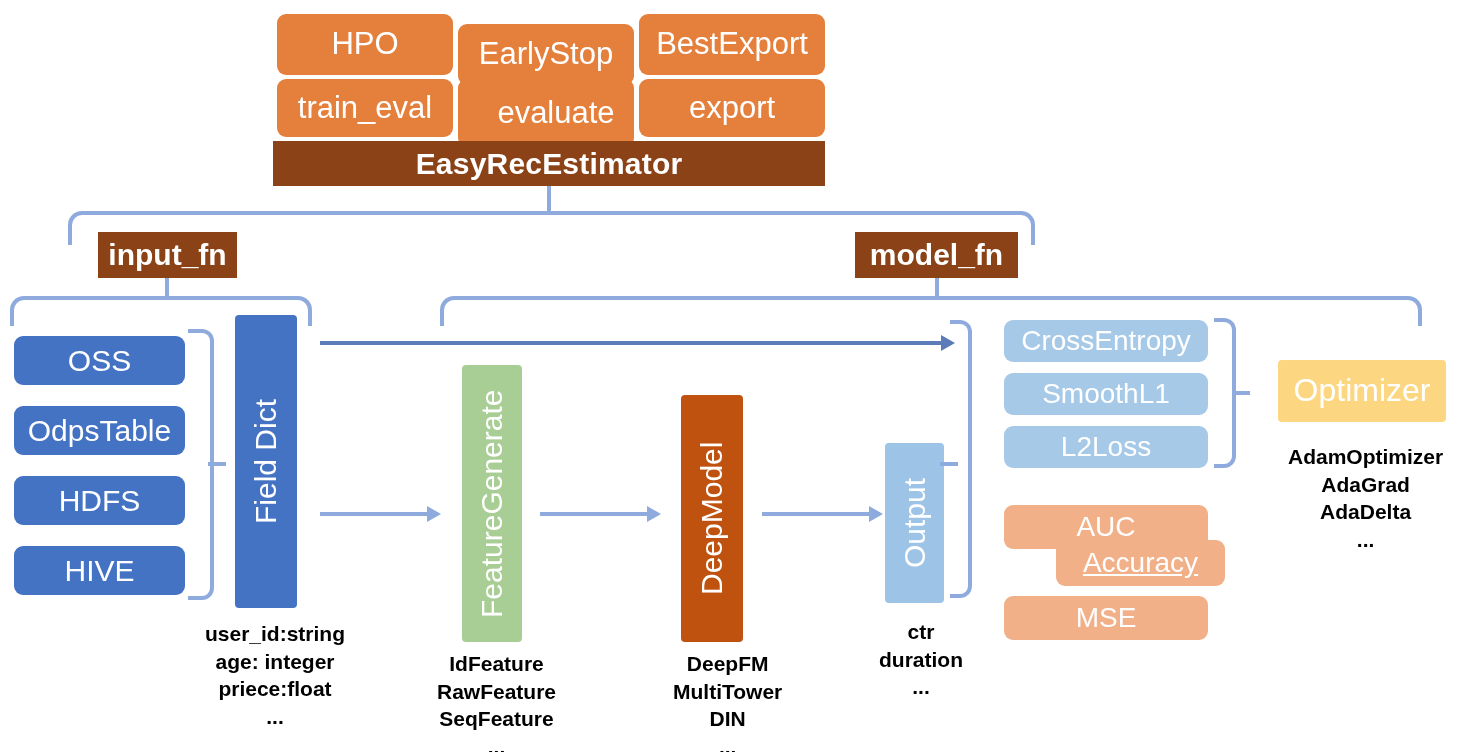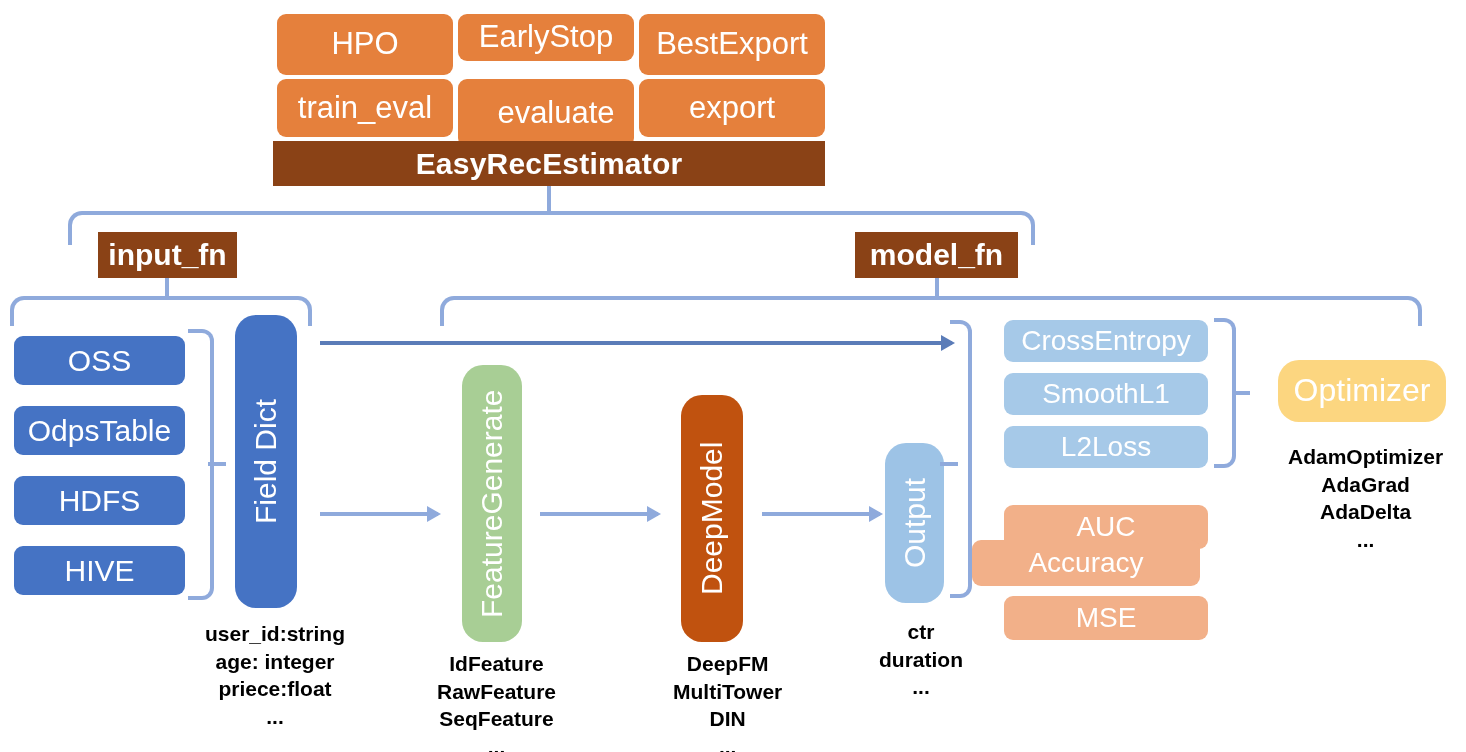--- a/index.html
+++ b/index.html
@@ -21,21 +21,21 @@
     box-sizing:border-box;
     display:flex;
     align-items:center;
     justify-content:center;
     color:#ffffff;
     text-align:center;
     line-height:1.05;
     white-space:nowrap;
   }
   .rnd{ border-radius:9px; }
-  .rnd-lg{ border-radius:21px; }
+  .rnd-lg{ border-radius:4px; }
 
   
   .op{ background:#E5803C; font-size:31px; font-weight:400; }
   
   .brown-bar{ background:#8A4216; font-size:30px; font-weight:700; letter-spacing:.2px;}
   
   .brown-lab{ background:#8A4216; font-size:30px; font-weight:700; }
   
   .blue{ background:#4573C4; font-size:30px; font-weight:400; }
   
@@ -99,21 +99,21 @@
   }
   .arrow-dark{ background:#5B7CB8; }
   .arrow-dark:after{ border-left-color:#5B7CB8; }
 </style>
 </head>
 <body>
 
 <div id="canvas">
 
   <div class="box rnd op" style="left:277px;top:14px;width:176px;height:61px;">HPO</div>
-  <div class="box rnd op" style="left:458px;top:14px;width:176px;height:47px;">EarlyStop</div>
+  <div class="box rnd op" style="left:458px;top:24px;width:176px;height:61px;">EarlyStop</div>
   <div class="box rnd op" style="left:639px;top:14px;width:186px;height:61px;">BestExport</div>
 
   <div class="box rnd op" style="left:277px;top:79px;width:176px;height:58px;">train_eval</div>
   <div class="box rnd op" style="left:458px;top:79px;width:176px;height:68px;padding-left:20px;">evaluate</div>
   <div class="box rnd op" style="left:639px;top:79px;width:186px;height:58px;">export</div>
 
   <div class="box brown-bar" style="left:273px;top:141px;width:552px;height:45px;">EasyRecEstimator</div>
 
   <div class="vline" style="left:547px;top:186px;height:28px;"></div>
   <div class="bk bk-down" style="left:68px;top:211px;width:967px;height:34px;"></div>
@@ -167,21 +167,21 @@
 ...</div>
 
   <div class="bk bk-left" style="left:950px;top:320px;width:22px;height:278px;"></div>
   <div class="hline" style="left:940px;top:462px;width:18px;"></div>
 
   <div class="box rnd lossbox" style="left:1004px;top:320px;width:204px;height:42px;">CrossEntropy</div>
   <div class="box rnd lossbox" style="left:1004px;top:373px;width:204px;height:42px;">SmoothL1</div>
   <div class="box rnd lossbox" style="left:1004px;top:426px;width:204px;height:42px;">L2Loss</div>
 
   <div class="box rnd metricbox" style="left:1004px;top:485px;width:204px;height:44px;margin-top:20px;">AUC</div>
-  <div class="box rnd metricbox" style="left:972px;top:540px;width:228px;height:46px;">Accuracy</div>
+  <div class="box rnd metricbox" style="left:1056px;top:540px;width:169px;height:46px;text-decoration:underline;">Accuracy</div>
   <div class="box rnd metricbox" style="left:1004px;top:596px;width:204px;height:44px;">MSE</div>
 
   <div class="bk bk-left" style="left:1214px;top:318px;width:22px;height:150px;"></div>
   <div class="hline" style="left:1232px;top:391px;width:18px;"></div>
 
   <div class="box rnd-lg optbox" style="left:1278px;top:360px;width:168px;height:62px;">Optimizer</div>
   <div class="cap" style="left:1288px;top:443px;">AdamOptimizer
 AdaGrad
 AdaDelta
 ...</div>

